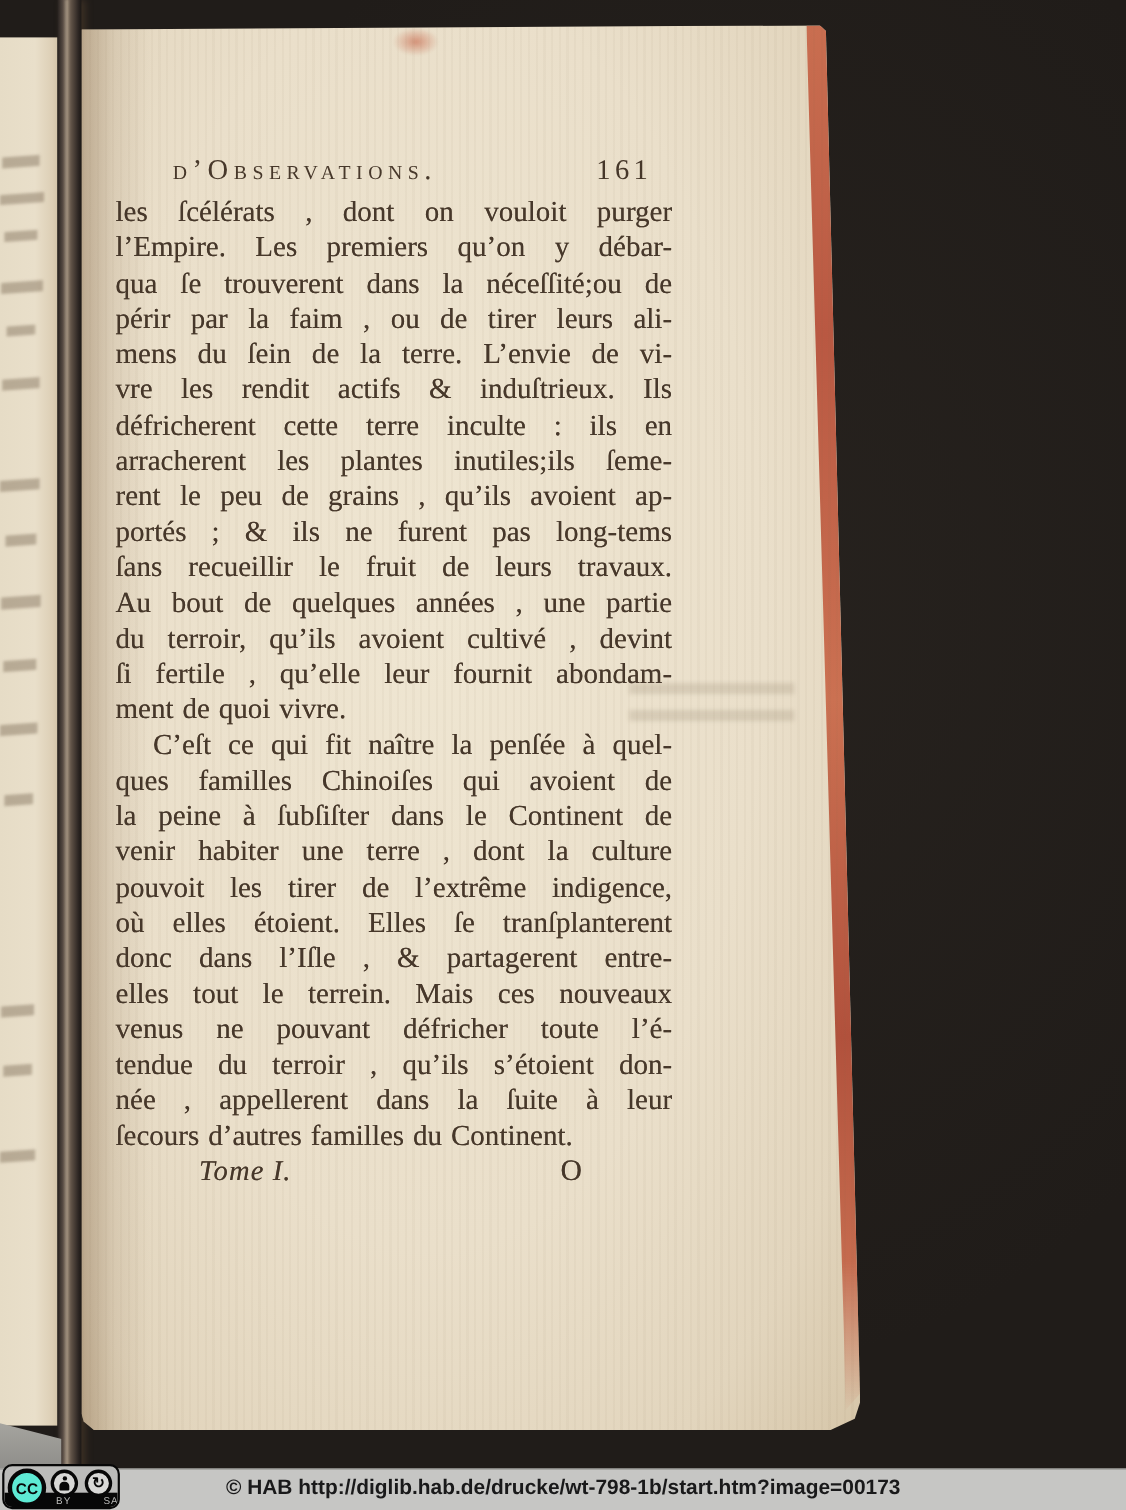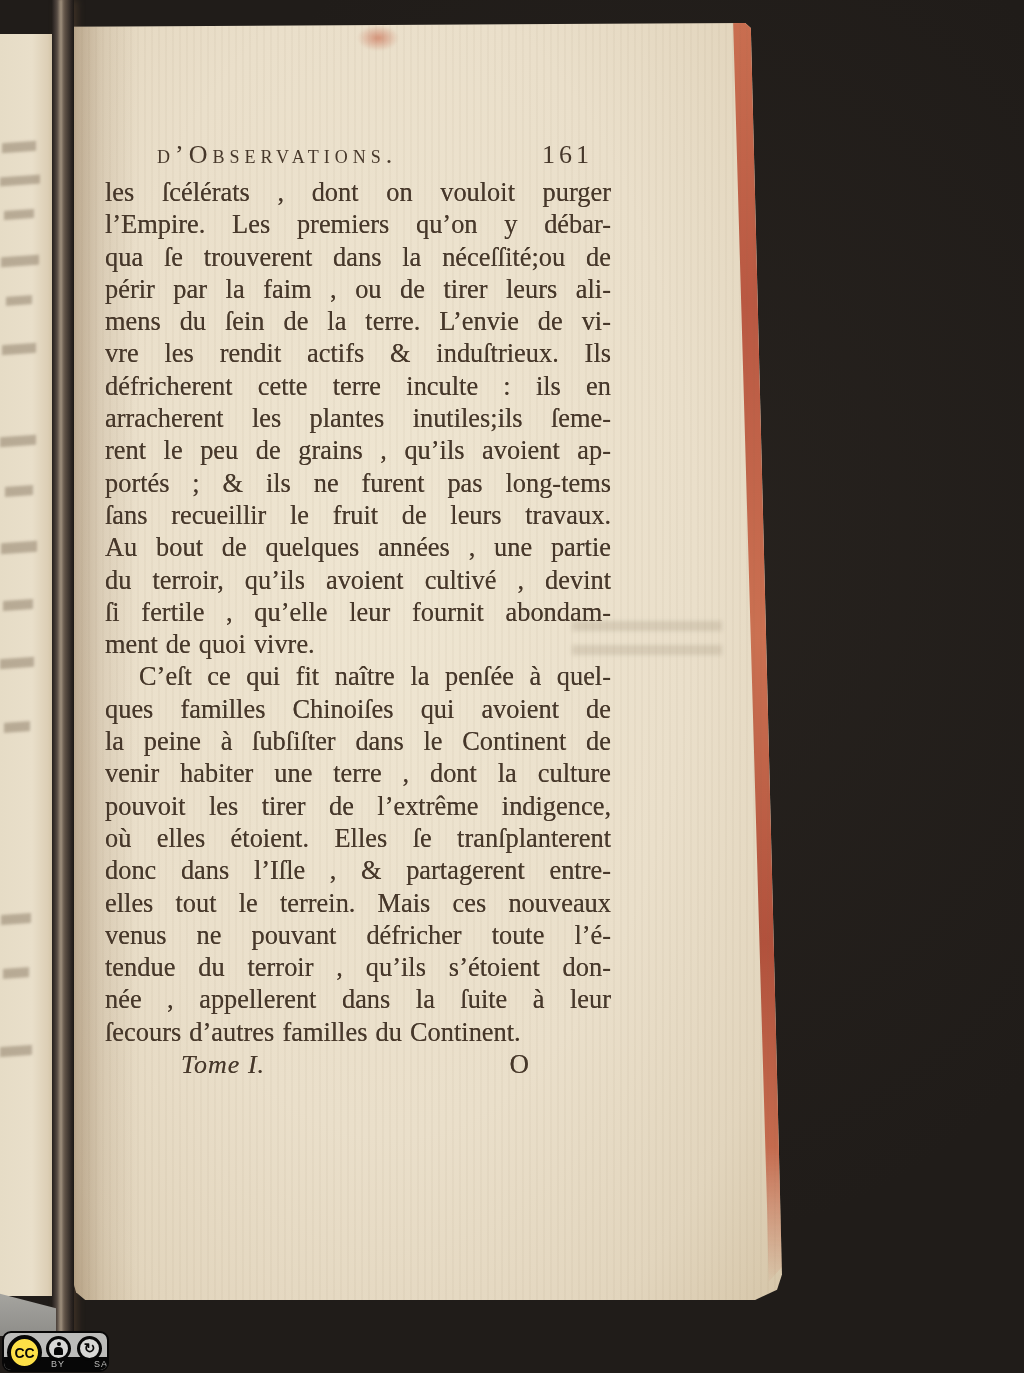--- a/index.html
+++ b/index.html
@@ -98,21 +98,21 @@
     position:absolute;left:2px;top:1331px;width:107px;height:41px;
     background:#bcbcba;border:2px solid #070707;border-radius:9px;
     box-sizing:border-box;overflow:hidden;font-family:"Liberation Sans", sans-serif;
   }
   .badge-strip{position:absolute;left:0;right:0;bottom:0;height:13px;background:#070707;}
   .badge-label{position:absolute;bottom:1px;width:26px;text-align:center;font-size:9px;font-weight:400;color:#bcbcba;letter-spacing:1px;}
   .badge-label.by{left:41px;}
   .badge-label.sa{left:84px;}
   .cc-circle{
     position:absolute;left:3px;top:2px;width:27px;height:27px;border-radius:50%;
-    border:4px solid #070707;background:#fde047;z-index:2;
+    border:4px solid #070707;background:#5eead4;z-index:2;
     display:flex;align-items:center;justify-content:center;
     font-size:14px;font-weight:800;color:#070707;letter-spacing:0;
   }
   .ring{
     position:absolute;top:3px;width:19px;height:19px;border-radius:50%;
     border:3px solid #070707;background:#d8d8d6;
     display:flex;align-items:center;justify-content:center;
   }
   .ring.by{left:42px;}
   .ring.sa{left:73px;}
@@ -189,20 +189,23 @@
 
       <div class="sig-line">
         <span class="tome">Tome I.</span>
         <span class="sig">O</span>
       </div>
     </div>
   </div>
 
   <div class="cradle-corner"></div>
 
+  <div class="status-bar">
+    <div class="attribution">© HAB http://diglib.hab.de/drucke/wt-798-1b/start.htm?image=00173</div>
+  </div>
 
   <div class="cc-badge">
     <div class="badge-strip"></div>
     <div class="cc-circle">CC</div>
     <div class="ring by">
         <span class="person"></span>
       </div>
     <div class="ring sa">
         <span class="sa-glyph">↻</span>
       </div>

